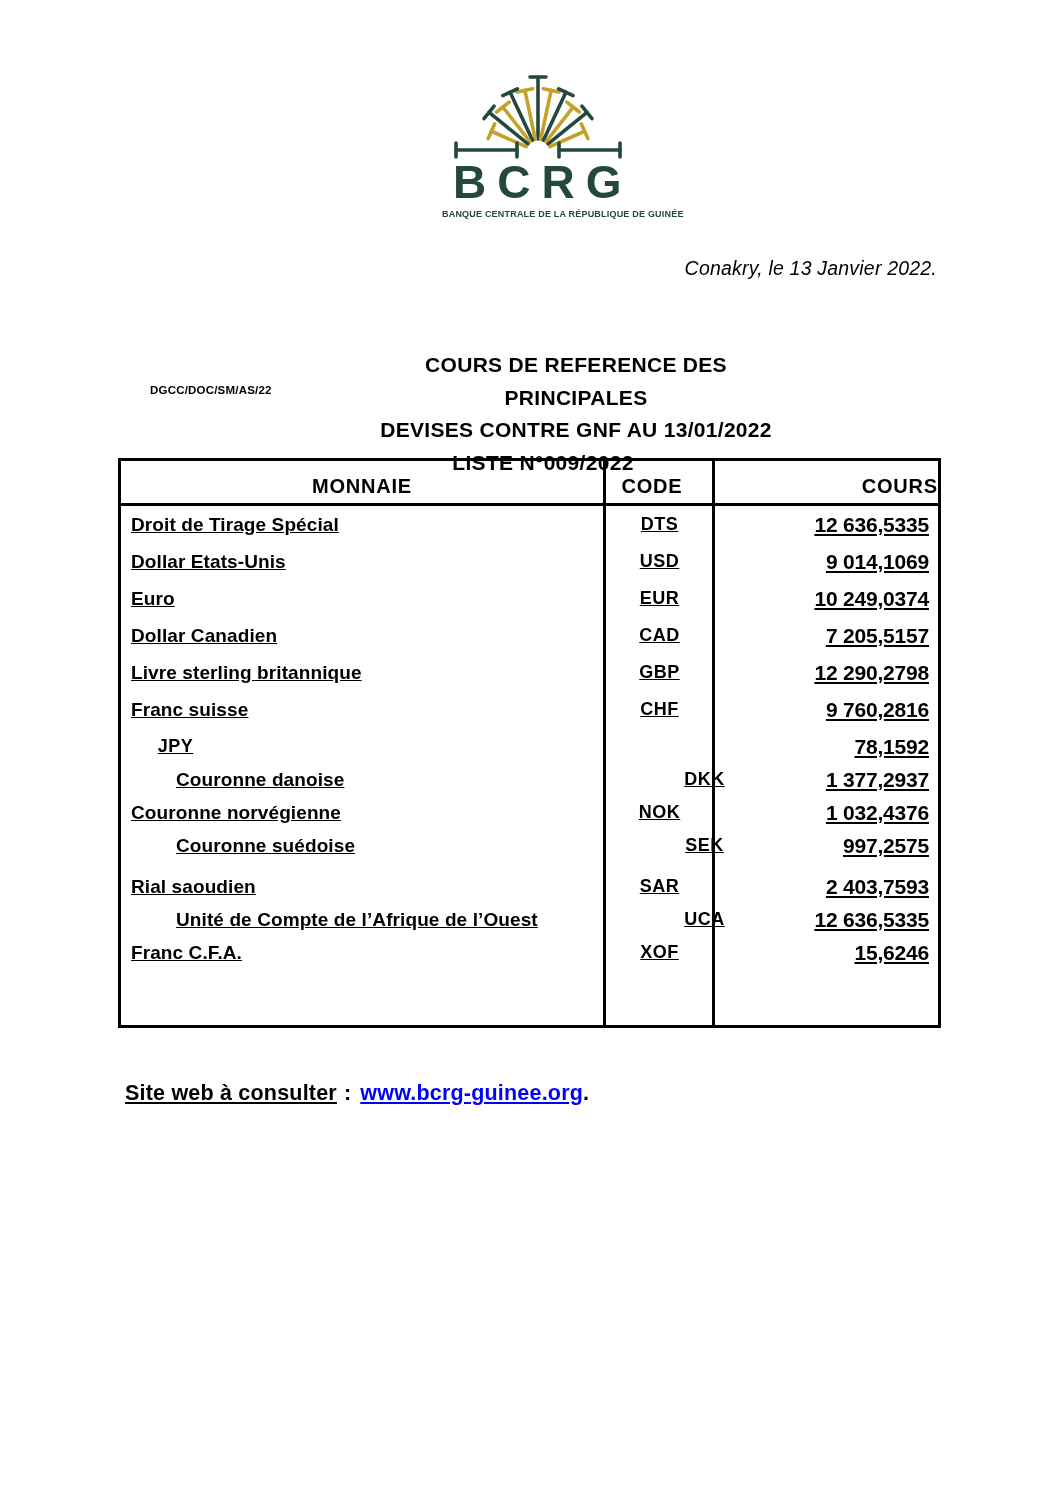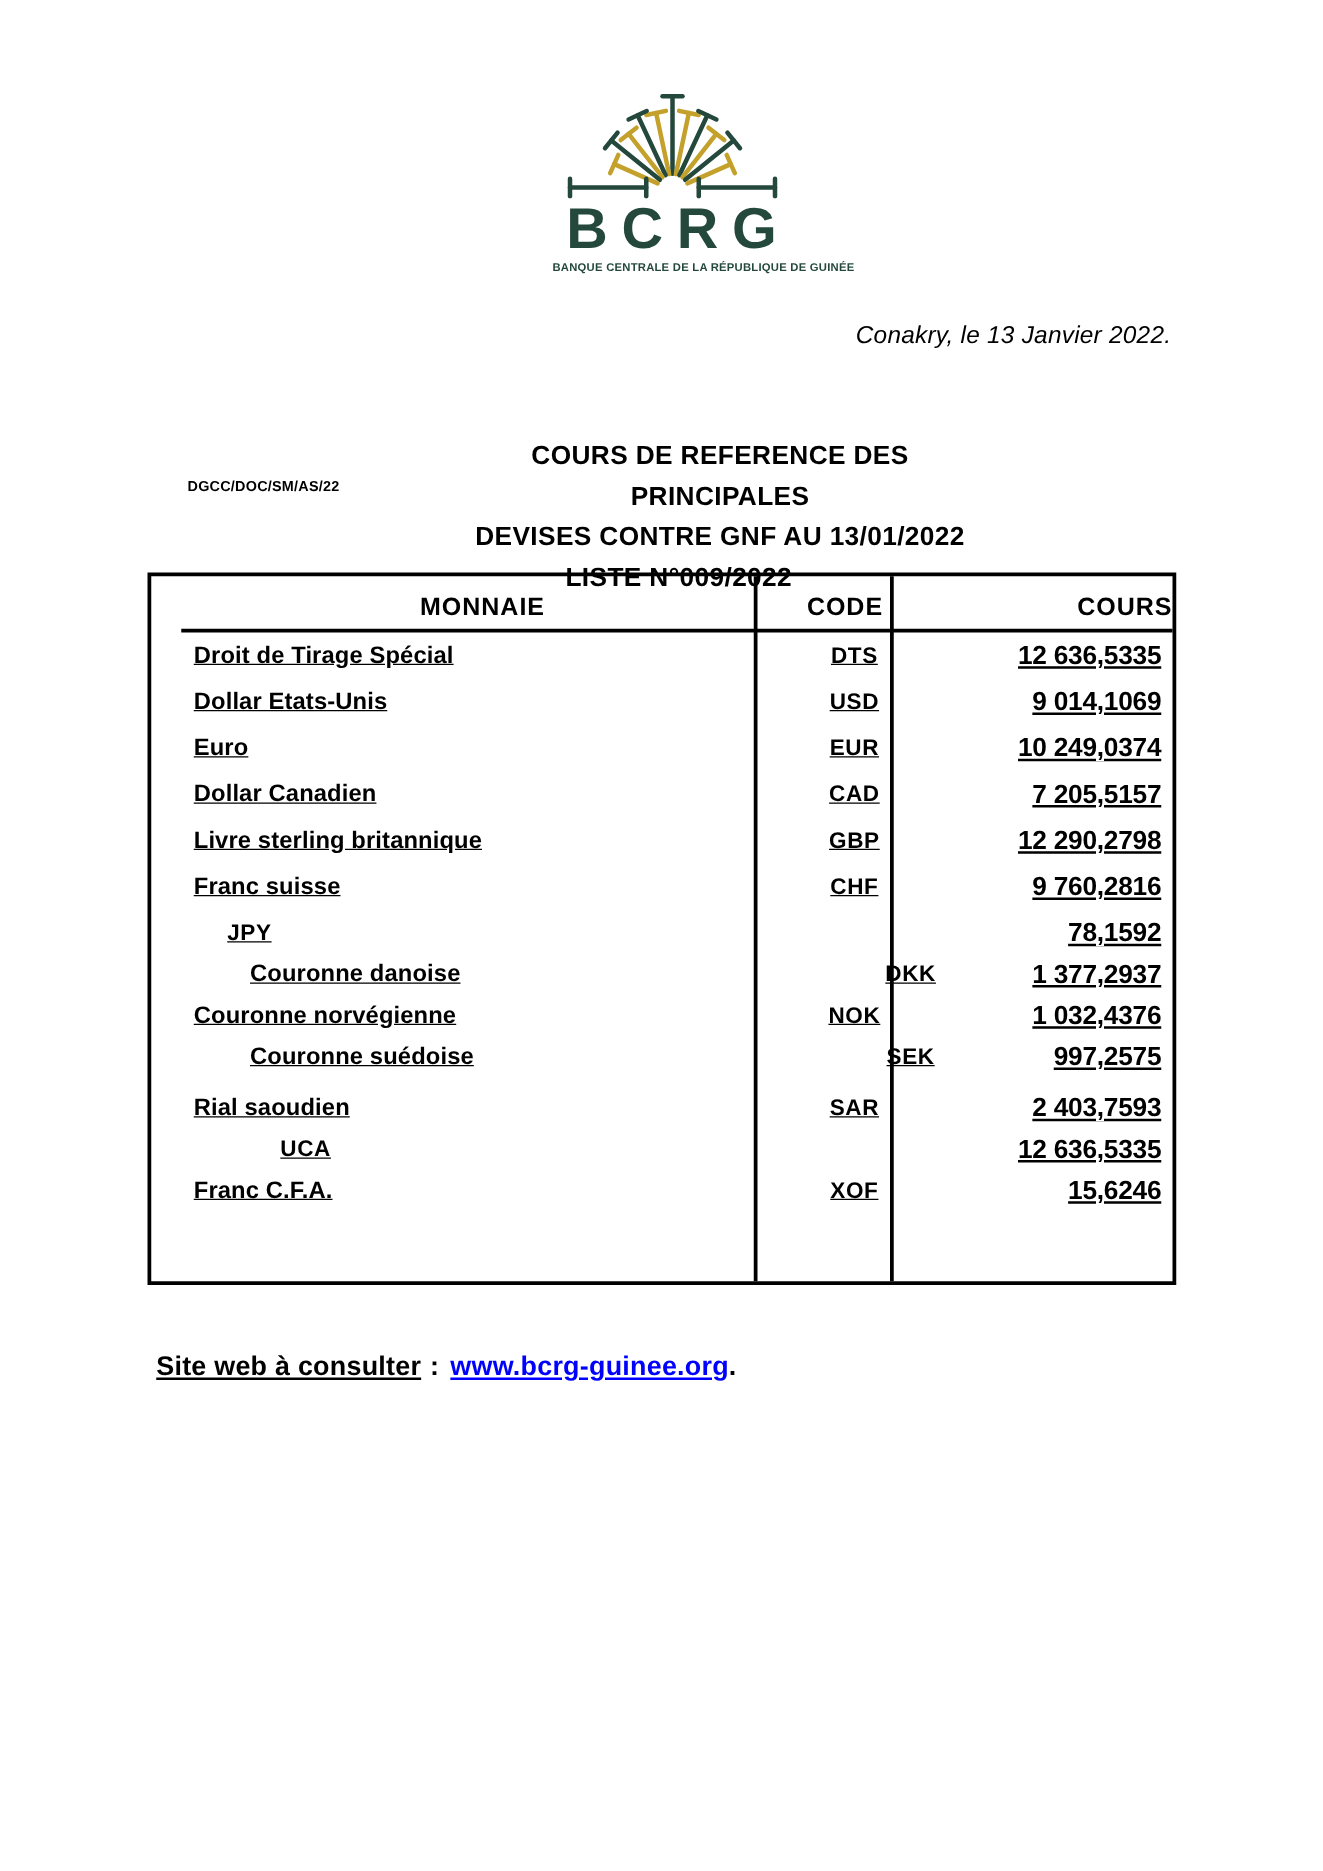--- a/index.html
+++ b/index.html
@@ -71,21 +71,20 @@
   .doc-title .t3 { transform: translateX(-33px); }
 
   
   .fx-table {
     position: absolute;
     left: 118px;
     top: 458px;
     width: 823px;
     height: 570px;
     border: 3px solid #000;
-    padding-left: 24px;
   }
   .vline { position: absolute; top: 0; bottom: 0; width: 3px; background: #000; }
   .vline.v1 { left: 482px; }
   .vline.v2 { left: 591px; }
 
   .fx-header {
     display: flex;
     height: 45px;
     border-bottom: 3px solid #000;
     align-items: flex-end;
@@ -226,20 +225,21 @@
       <div class="c-name">Couronne suédoise</div>
       <div class="c-code">SEK</div>
       <div class="c-rate">997,2575</div>
     </div>
     <div class="fx-row gap">
       <div class="c-name">Rial saoudien</div>
       <div class="c-code">SAR</div>
       <div class="c-rate">2 403,7593</div>
     </div>
     <div class="fx-row tight">
+      <div class="c-name">Unité de Compte de l’Afrique de l’Ouest</div>
       <div class="c-code">UCA</div>
       <div class="c-rate">12 636,5335</div>
     </div>
     <div class="fx-row">
       <div class="c-name">Franc C.F.A.</div>
       <div class="c-code">XOF</div>
       <div class="c-rate">15,6246</div>
     </div>
   </div>
 

